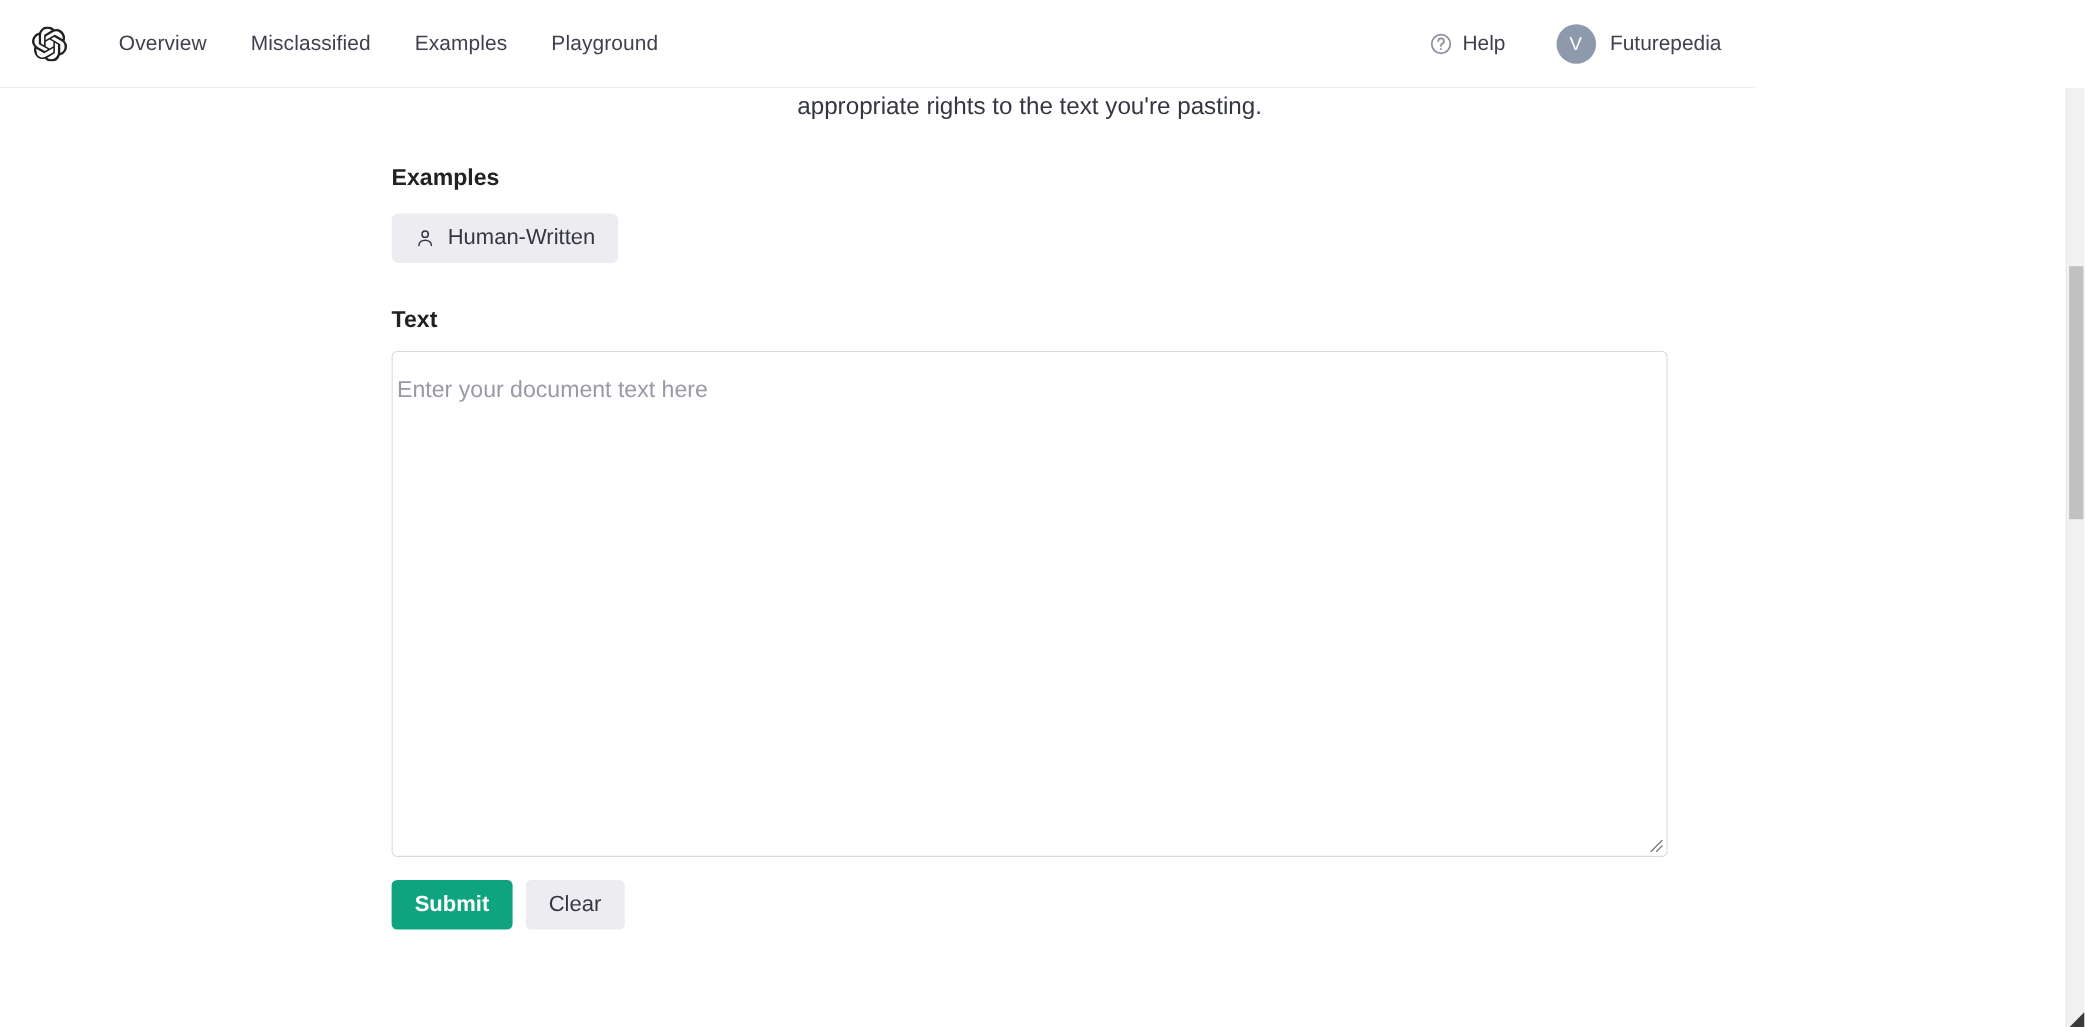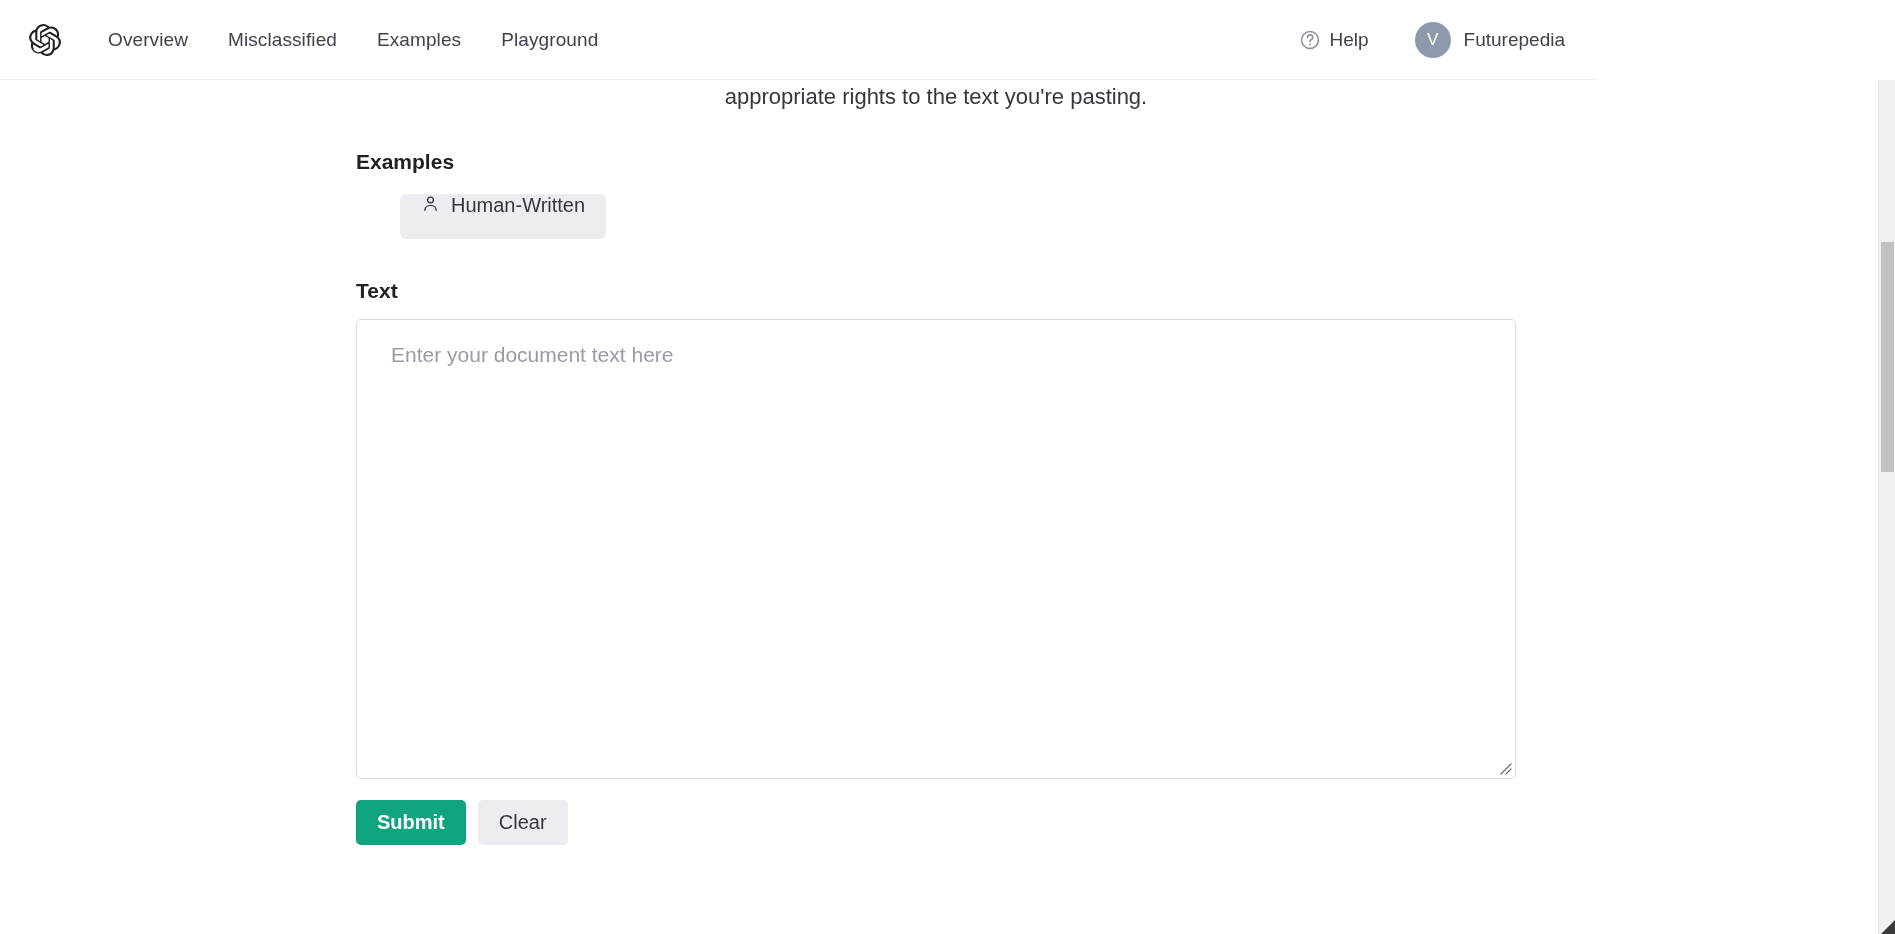--- a/index.html
+++ b/index.html
@@ -120,51 +120,50 @@
   }
   .examples-title { margin-top: 36px; }
 
   .examples-row {
     display: flex;
     gap: 12px;
     margin-top: 20px;
   }
   .example-btn {
     display: inline-flex;
-    align-items: flex-start;
+    align-items: center;
     gap: 11px;
     background: #ececf1;
     border: none;
     border-radius: 6px;
     height: 45px;
     padding: 0 21px;
     font-size: 20px;
     color: #353740;
     font-family: "Liberation Sans", sans-serif;
     cursor: pointer;
     white-space: nowrap;
-    margin-left: 44px;
   }
   .example-btn svg { display: block; flex: 0 0 auto; }
 
   .text-title { margin-top: 40px; }
 
   .textarea-wrap {
     position: relative;
     margin-top: 16px;
     width: 1160px;
     height: 460px;
   }
   .doc-textarea {
     width: 100%;
     height: 100%;
     border: 1px solid #d9d9e3;
     border-radius: 5px;
     background: #ffffff;
-    padding: 20px 34px;
+    padding: 20px 4px;
     font-size: 21px;
     line-height: 30px;
     color: #353740;
     font-family: "Liberation Sans", sans-serif;
     resize: none;
     outline: none;
     display: block;
   }
   .doc-textarea::placeholder { color: #9a9aa6; }
   .resize-grip {

